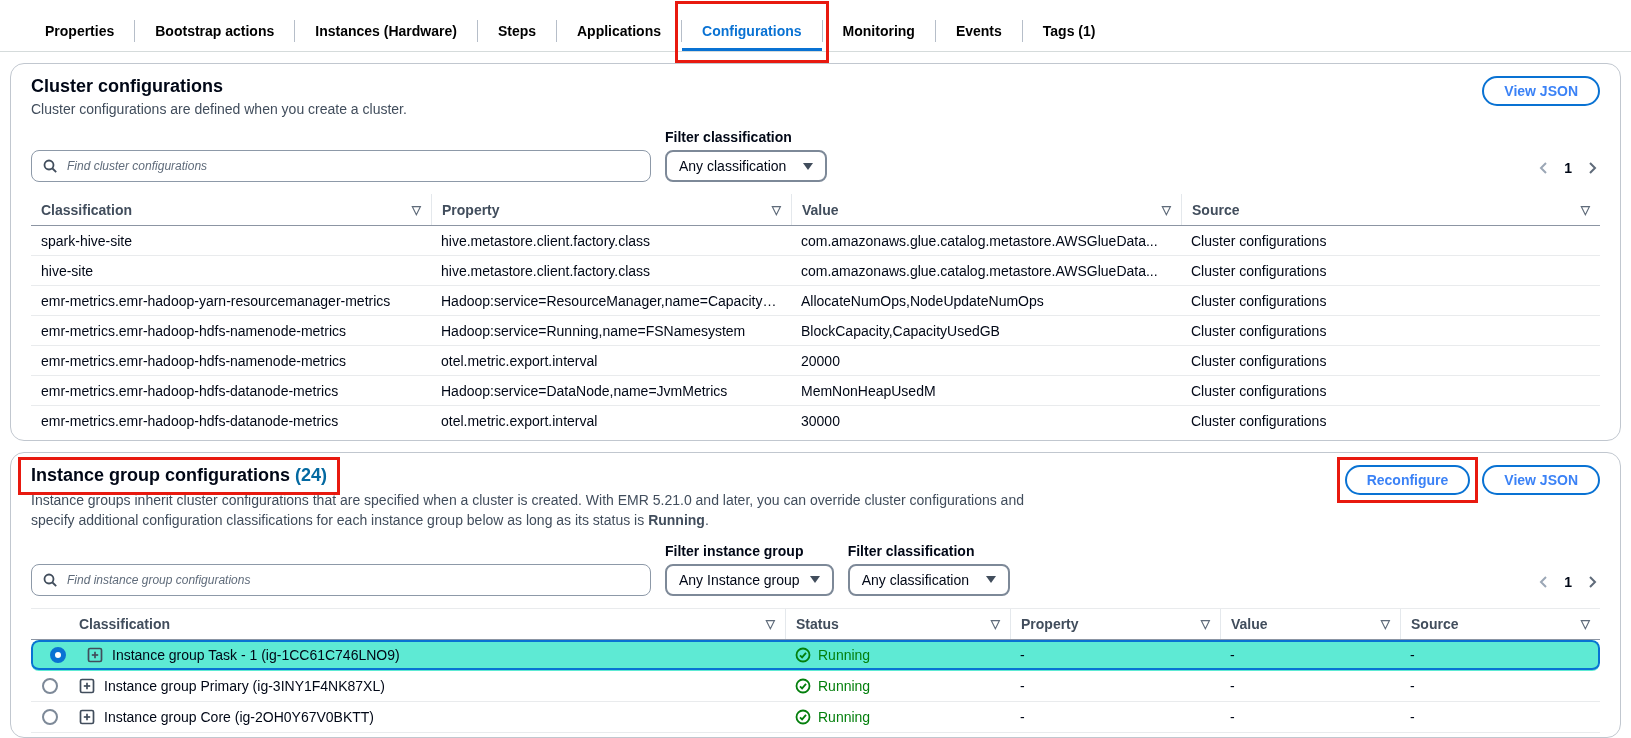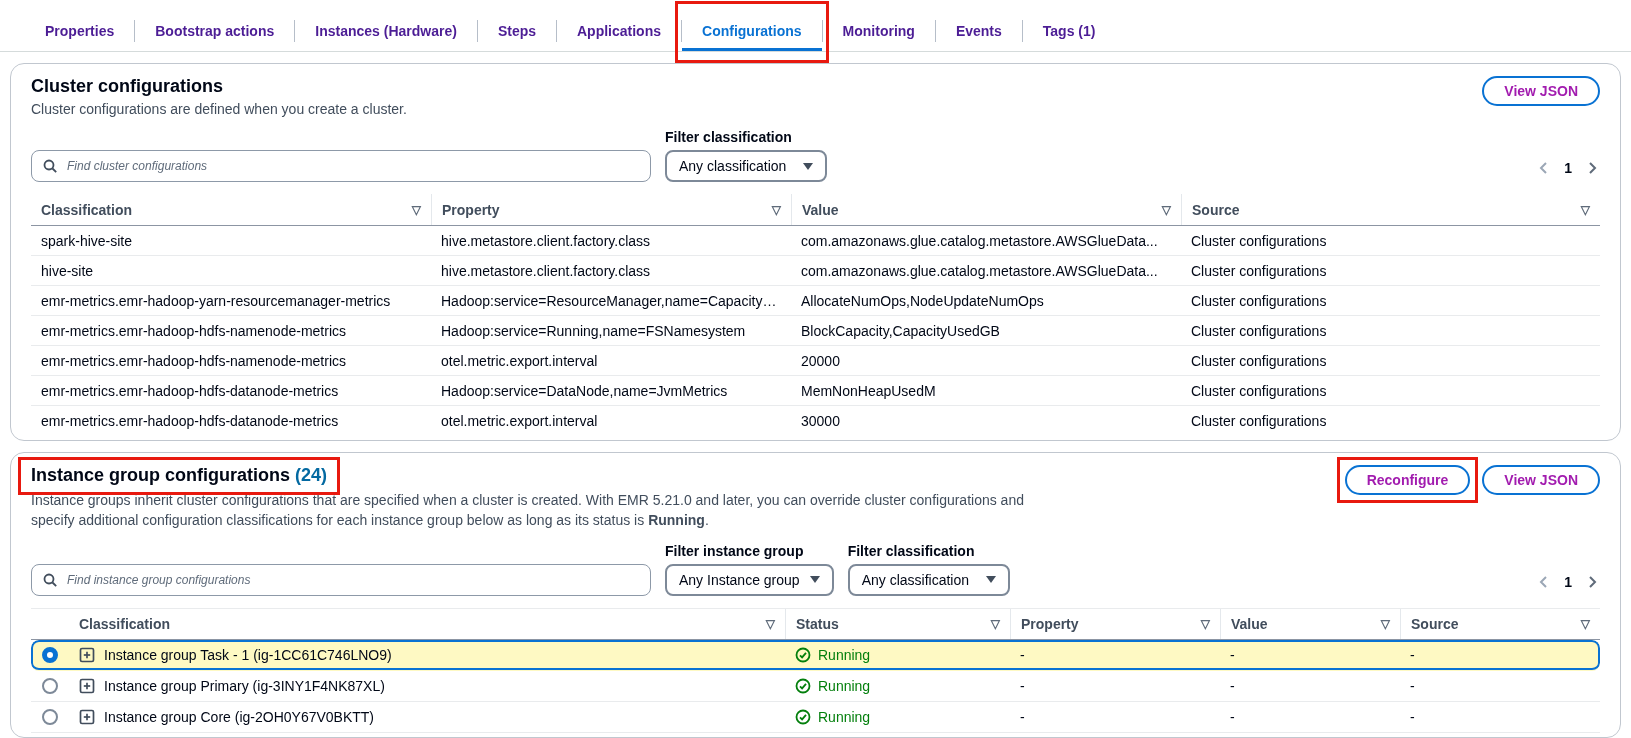--- a/index.html
+++ b/index.html
@@ -19,21 +19,21 @@
     padding: 10px 0 0 25px;
     height: 52px;
     border-bottom: 1px solid #d5dbdb;
   }
   .tab {
     position: relative;
     display: flex;
     align-items: center;
     padding: 0 20px;
     font-weight: 700;
-    color: #4c1d95;
+    color: #000000;
     cursor: pointer;
     white-space: nowrap;
   }
   .tab.active { color: #0972d3; box-shadow: inset 0 -3px 0 #0972d3; align-items: center; }
   .tab-div { width: 1px; background: #b6bec9; align-self: center; height: 22px; }
 
   
   .card {
     margin: 11px 10px 0 10px;
     background: #fff;
@@ -43,21 +43,21 @@
   }
   .card-head { display: flex; justify-content: space-between; align-items: flex-start; }
   h2 { font-size: 18px; font-weight: 700; color: #000716; white-space: nowrap; }
   .count { color: #0369a1; font-weight: 700; }
   .subtitle { color: #414d5c; margin-top: 4px; }
   .desc { color: #414d5c; margin-top: 4px; max-width: 1000px; line-height: 1.45; }
   .btn-group { display: flex; gap: 12px; align-items: center; }
   .btn {
     display: inline-block;
     border: 2px solid #0972d3;
-    color: #a21caf;
+    color: #3b82f6;
     font-weight: 700;
     font-size: 14px;
     border-radius: 20px;
     padding: 5px 20px;
     background: #fff;
     cursor: pointer;
     white-space: nowrap;
     font-family: inherit;
   }
 
@@ -103,24 +103,25 @@
   
   .c1 { width: 400px; } .c2 { width: 360px; } .c3 { width: 390px; } .c4 { flex: 1; }
 
   
   .rcol { width: 38px; display: flex; justify-content: center; padding: 0; flex: none; }
   .gc { flex: 1; display: flex; align-items: center; gap: 9px; }
   .gs { width: 225px; } .gp { width: 210px; } .gv { width: 180px; } .gsrc { width: 200px; }
 
   .grow { display: flex; align-items: center; height: 31px; border-bottom: 1px solid #e9ebed; }
   .grow.selected {
-    background: #fef9c3;
+    background: #5eead4;
     box-shadow: inset 0 0 0 2px #0972d3;
     border-radius: 8px;
     border-bottom-color: transparent;
+    padding-left: 8px;
   }
   .status-cell { display: flex; align-items: center; gap: 7px; color: #037f0c; }
 
   .radio {
     width: 16px; height: 16px; border-radius: 50%;
     border: 2px solid #7d8998; background: #fff; display: inline-block; cursor: pointer;
   }
   .radio.checked { border: 5px solid #0972d3; }
 
   .expand { flex: none; cursor: pointer; }

